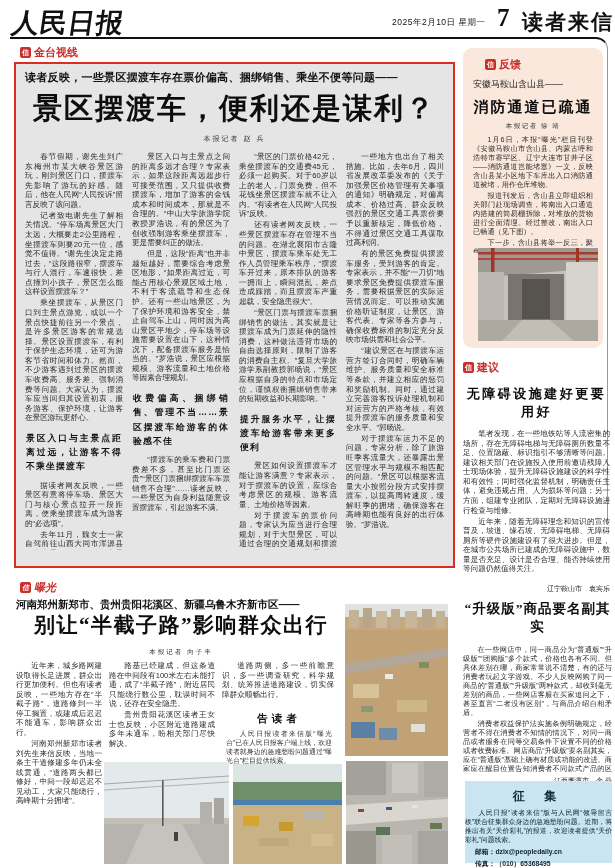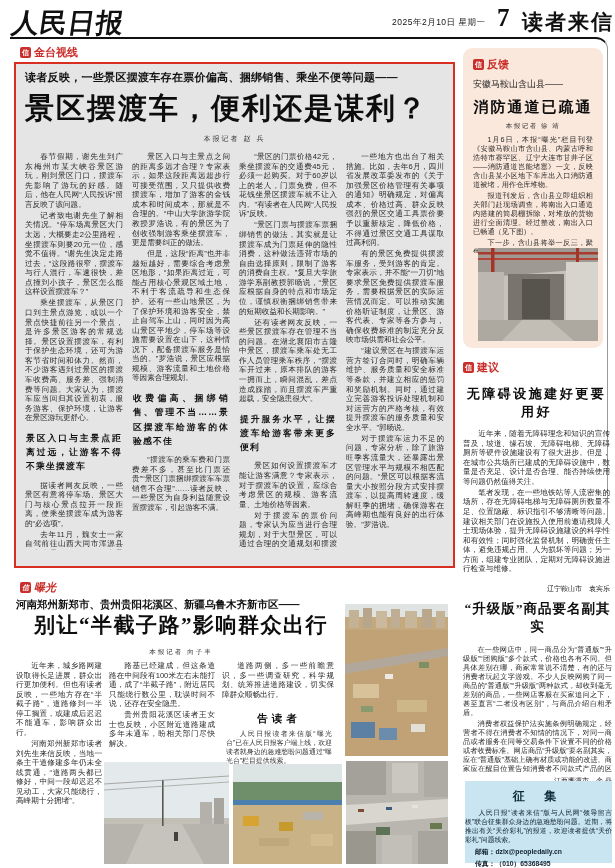--- a/index.html
+++ b/index.html
@@ -18,33 +18,33 @@
 
   
   .sec-label{position:absolute;display:flex;align-items:center;gap:3px;font-size:11px;font-weight:700;color:#c9302c;}
   .sec-icon{display:inline-flex;align-items:center;justify-content:center;width:11px;height:11px;background:#c9302c;
             color:#fff;font-size:7px;border-radius:2px;font-weight:700;line-height:1;}
 
   
   .jintai-box{position:absolute;left:14px;top:62px;width:441px;height:506px;border:2.5px solid #d92f22;
               box-sizing:border-box;padding:6px 9px;background:#e5e5e5;}
   .jintai-kicker{font-size:11px;font-weight:700;color:#111;letter-spacing:.3px;}
-  .jintai-headline{font-size:29px;font-weight:900;letter-spacing:2px;color:#0d0d0d;margin-top:4px;
+  .jintai-headline{text-align:center;font-size:29px;font-weight:900;letter-spacing:2px;color:#0d0d0d;margin-top:4px;
                    font-family:"Liberation Sans","DejaVu Sans",sans-serif;}
   .byline{text-align:center;font-size:7px;color:#333;letter-spacing:2px;margin-top:5px;}
   .cols4{display:flex;gap:9px;margin-top:8px;height:398px;overflow:hidden;}
   .col{flex:1 1 0;overflow:hidden;}
   .para{font-size:7.6px;line-height:1.26;text-align:justify;text-indent:2em;margin:0 0 1.5px 0;color:#2a2a2a;}
   .subhead{font-size:8.8px;font-weight:700;line-height:1.62;letter-spacing:1.2px;text-align:justify;
            margin:8px 1px 7px 1px;color:#111;}
 
   
   .feedback-box{position:absolute;left:463px;top:48px;width:140px;height:300px;background:#fbe8dc;border-radius:9px;
                 box-sizing:border-box;padding:9px 10px;}
-  .fb-label{position:static;margin-bottom:6px;}
+  .fb-label{position:static;margin-bottom:6px;margin-left:12px;}
   .fb-kicker{font-size:9px;color:#222;margin:2px 0 0 0;}
   .fb-headline{text-align:center;font-size:15px;font-weight:700;letter-spacing:2px;color:#0d0d0d;margin-top:7px;}
   .small-byline{text-align:center;font-size:6.5px;color:#333;letter-spacing:1.5px;margin:5px 0 4px 0;}
   .fb-body{height:118px;overflow:hidden;}
   .fb-body .para{font-size:7.2px;}
   .garage-photo{position:absolute;left:478px;top:248px;width:120px;height:93px;overflow:hidden;}
 
   .suggestion{position:absolute;left:463px;top:360px;width:147px;}
   .sg-headline{text-align:center;font-size:13px;font-weight:700;letter-spacing:2.5px;color:#0d0d0d;margin:10px 0 8px 0;}
   .sg-body{height:152px;overflow:hidden;}
@@ -106,22 +106,22 @@
           <p class="para">去年11月，魏女士一家自驾前往山西大同市浑源县悬空寺景区游玩。在距离景区大门较远处，车辆就被引导进入停车场，工作人员称前方没有停车位，只能乘坐摆渡车进入景区，“停车场距离售票处不过几百米，摆渡车却要收取每人15元的费用”。</p>
         </div>
       <div class="col">
           <p class="para">景区入口与主景点之间的距离多远才合理？专家表示，如果这段距离远超步行可接受范围，又只提供收费摆渡车，增加了游客的金钱成本和时间成本，那就是不合理的。“中山大学旅游学院教授罗浩说，有的景区为了创收强制游客乘坐摆渡车，更是需要纠正的做法。</p>
           <p class="para">但是，这段“距离”也并非越短越好，需要综合考虑景区地形，“如果距离过近，可能占用核心景观区域土地，不利于客流疏导和生态保护。还有一些山地景区，为了保护环境和游客安全，禁止自驾车上山，同时因为高山景区平地少，停车场等设施需要设置在山下，这种情况下，配备摆渡车服务是恰当的。”罗浩说，景区应根据规模、游客流量和土地价格等因素合理规划。</p>
           <div class="subhead">收费偏高、捆绑销售、管理不当……景区摆渡车给游客的体验感不佳</div>
           <p class="para">“摆渡车的乘车费和门票费差不多，甚至比门票还贵”“景区门票捆绑摆渡车车票销售不合理”……读者反映，一些景区为自身利益随意设置摆渡车，引起游客不满。</p>
         </div>
       <div class="col">
           <p class="para">“景区的门票价格42元，乘坐摆渡车的交通费45元，必须一起购买。对于60岁以上的老人，门票免费，但不花钱坐景区摆渡车就不让入内。”有读者在人民网“人民投诉”反映。</p>
+          <p class="para">还有读者网友反映，一些景区摆渡车存在管理不当的问题。在湖北襄阳市古隆中景区，摆渡车乘车处无工作人员管理乘车秩序，“摆渡车开过来，原本排队的游客一拥而上，瞬间混乱，差点造成踩踏，而且摆渡车严重超载，安全隐患很大”。</p>
           <p class="para">“景区门票与摆渡车票捆绑销售的做法，其实就是让摆渡车成为门票延伸的隐性消费，这种做法违背市场的自由选择原则，限制了游客的消费自主权。”复旦大学旅游学系副教授郭旸说，“景区应根据自身的特点和市场定位，谨慎权衡捆绑销售带来的短期收益和长期影响。”</p>
-          <p class="para">还有读者网友反映，一些景区摆渡车存在管理不当的问题。在湖北襄阳市古隆中景区，摆渡车乘车处无工作人员管理乘车秩序，“摆渡车开过来，原本排队的游客一拥而上，瞬间混乱，差点造成踩踏，而且摆渡车严重超载，安全隐患很大”。</p>
           <div class="subhead">提升服务水平，让摆渡车给游客带来更多便利</div>
           <p class="para">景区如何设置摆渡车才能让游客满意？专家表示，对于摆渡车的设置，应综合考虑景区的规模、游客流量、土地价格等因素。</p>
           <p class="para">对于摆渡车的票价问题，专家认为应当进行合理规划，对于大型景区，可以通过合理的交通规划和摆渡车服务，将停车场与景区入口有序衔接，让收费公开透明。</p>
         </div>
       <div class="col">
           <p class="para">一些地方也出台了相关措施。比如，去年6月，四川省发展改革委发布的《关于加强景区价格管理有关事项的通知》明确规定，对偏离成本、价格过高、群众反映强烈的景区交通工具票价要予以重新核定，降低价格，不得通过景区交通工具谋取过高利润。</p>
           <p class="para">有的景区免费提供摆渡车服务，受到游客的肯定。专家表示，并不能“一刀切”地要求景区免费提供摆渡车服务，需要根据景区的实际运营情况而定。可以推动实施价格听证制度，让景区、游客代表、专家等各方参与，确保收费标准的制定充分反映市场供需和社会公平。</p>
           <p class="para">“建议景区在与摆渡车运营方签订合同时，明确车辆维护、服务质量和安全标准等条款，并建立相应的惩罚和奖励机制。同时，通过建立完善游客投诉处理机制和对运营方的严格考核，有效提升摆渡车的服务质量和安全水平。”郭旸说。</p>
           <p class="para">对于摆渡车运力不足的问题，专家分析，除了旅游旺季客流量大，还暴露出景区管理水平与规模不相匹配的问题。“景区可以根据客流量大小按照分段方式安排摆渡车，以提高周转速度，缓解旺季的拥堵，确保游客在高峰期也能有良好的出行体验。”罗浩说。</p>
         </div>
@@ -159,22 +159,22 @@
     </svg>
   </div>
 
   <div class="suggestion">
     <div class="sec-label" style="position:static;">
       <span class="sec-icon">信</span>
       <span>建议</span>
     </div>
     <div class="sg-headline serif">无障碍设施建好更要用好</div>
     <div class="sg-body">
+        <p class="para">笔者发现，在一些地铁站等人流密集的场所，存在无障碍电梯与无障碍厕所数量不足、位置隐蔽、标识指引不够清晰等问题。建议相关部门在设施投入使用前邀请残障人士现场体验，提升无障碍设施建设的科学性和有效性；同时强化监督机制，明确责任主体，避免违规占用、人为损坏等问题；另一方面，组建专业团队，定期对无障碍设施进行检查与维修。</p>
         <p class="para">近年来，随着无障碍理念和知识的宣传普及，坡道、缘石坡、无障碍电梯、无障碍厕所等硬件设施建设有了很大进步。但是，在城市公共场所已建成的无障碍设施中，数量是否充足、设计是否合理、能否持续使用等问题仍然值得关注。</p>
-        <p class="para">笔者发现，在一些地铁站等人流密集的场所，存在无障碍电梯与无障碍厕所数量不足、位置隐蔽、标识指引不够清晰等问题。建议相关部门在设施投入使用前邀请残障人士现场体验，提升无障碍设施建设的科学性和有效性；同时强化监督机制，明确责任主体，避免违规占用、人为损坏等问题；另一方面，组建专业团队，定期对无障碍设施进行检查与维修。</p>
       </div>
     <div class="signature">辽宁鞍山市　袁宾乐</div>
   </div>
 
   <div class="sec-label expose-label">
     <span class="sec-icon">信</span>
     <span>曝光</span>
   </div>
   <div class="ex-kicker">河南郑州新郑市、贵州贵阳花溪区、新疆乌鲁木齐新市区——</div>
   <div class="ex-headline serif">别让“半截子路”影响群众出行</div>

